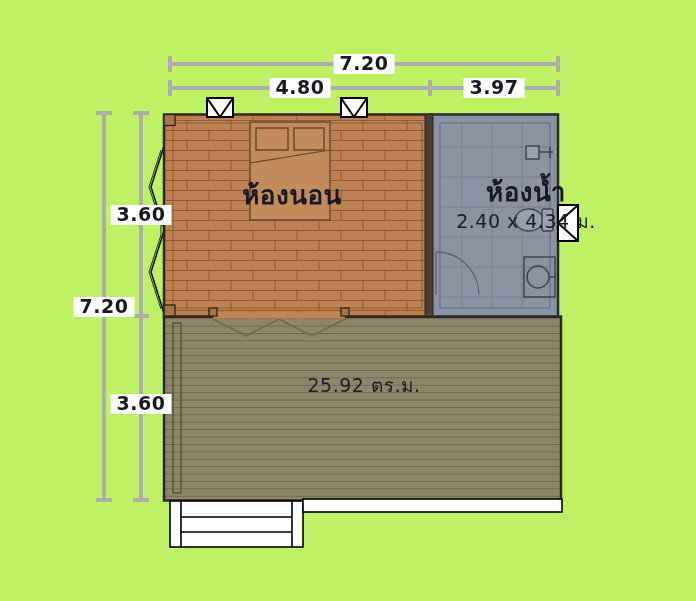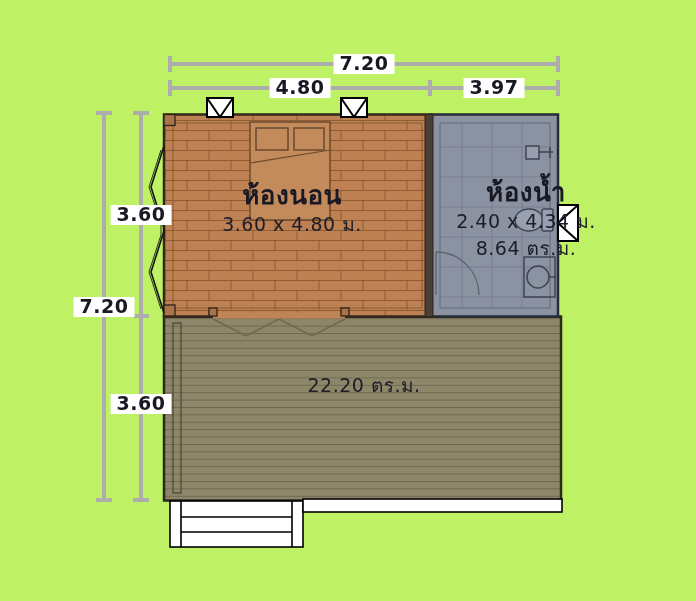--- a/index.html
+++ b/index.html
@@ -124,24 +124,22 @@
 
   <div class="dim-lbl" style="left:364px;top:64px;">7.20</div>
   <div class="dim-lbl" style="left:300px;top:88px;">4.80</div>
   <div class="dim-lbl" style="left:494px;top:88px;">3.97</div>
   <div class="dim-lbl" style="left:104px;top:307px;">7.20</div>
   <div class="dim-lbl" style="left:141px;top:215px;">3.60</div>
   <div class="dim-lbl" style="left:141px;top:404px;">3.60</div>
 
   <div class="room-stack" style="left:292px;top:181px;">
     <div class="room-title">ห้องนอน</div>
-    <div class="room-sub">3.60 x 4.80 ม.</div>
   </div>
   <div class="room-stack" style="left:494px;top:178px;margin-left:32px;">
     <div class="room-title">ห้องน้ำ</div>
     <div class="room-sub">2.40 x 4.34 ม.</div>
-    <div class="room-sub">8.64 ตร.ม.</div>
   </div>
   <div class="room-stack" style="left:364px;top:372px;">
-    <div class="room-sub">22.20 ตร.ม.</div>
+    <div class="room-sub">25.92 ตร.ม.</div>
   </div>
 
 </div>
 
 </body></html>

